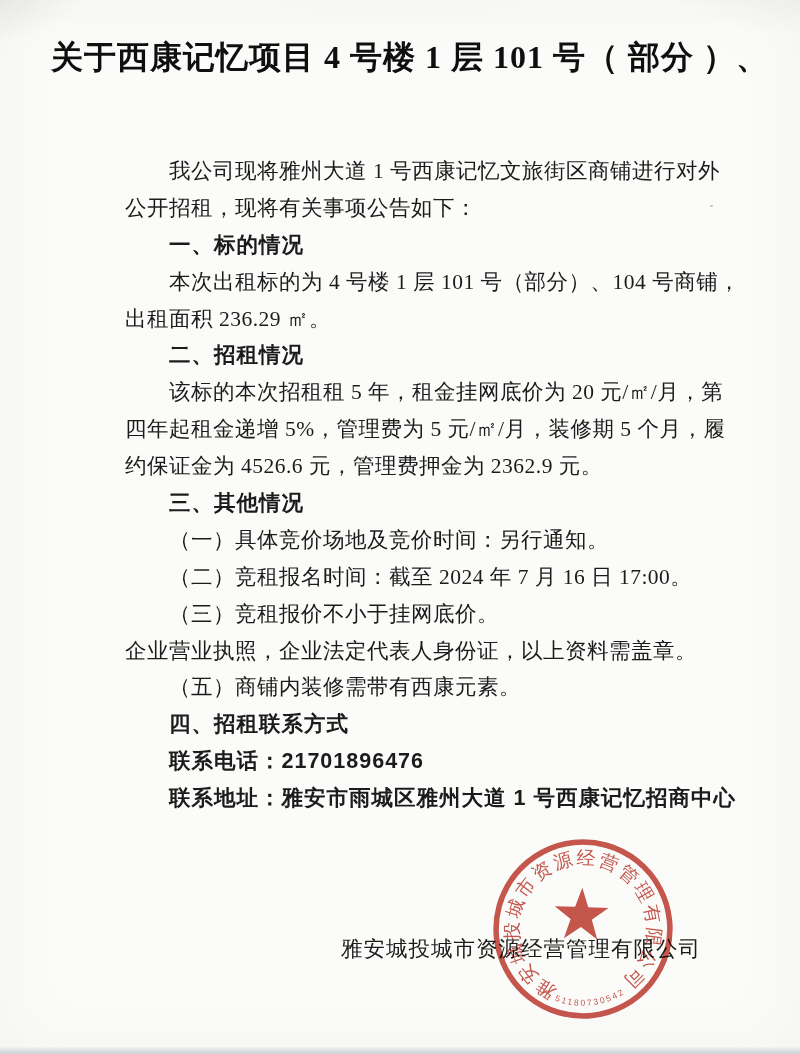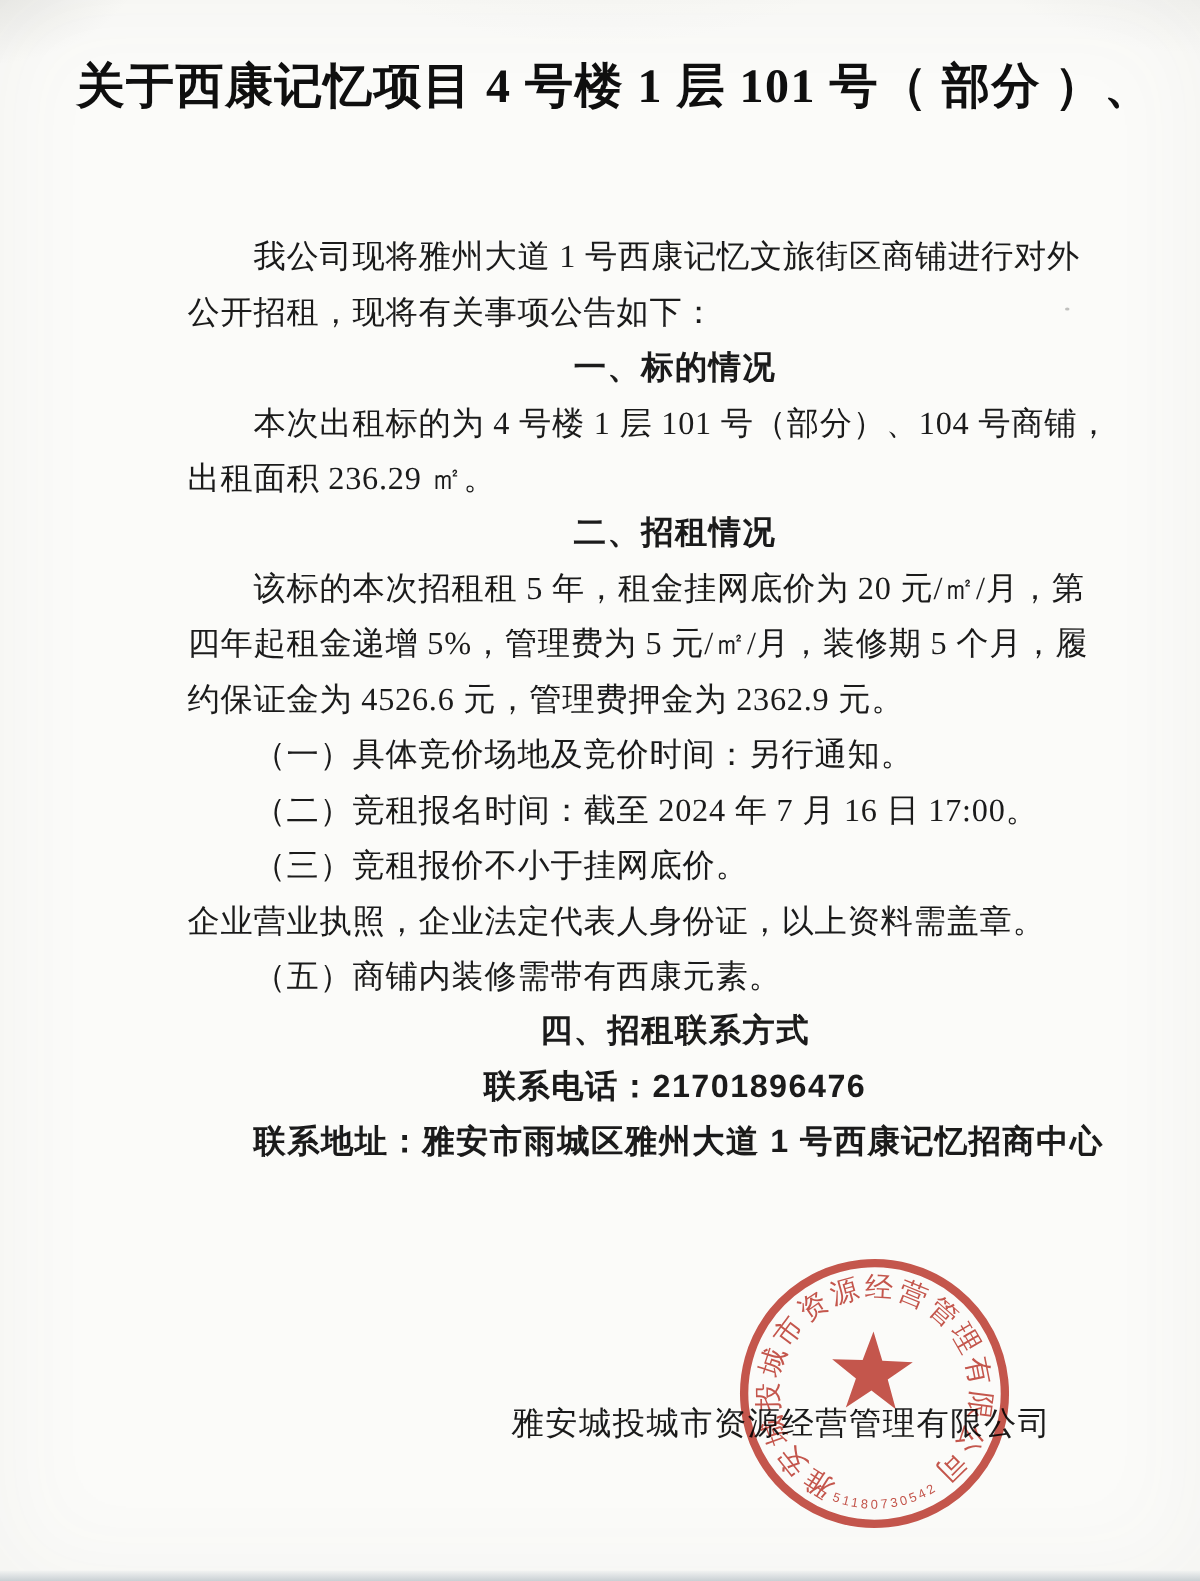--- a/index.html
+++ b/index.html
@@ -53,21 +53,20 @@
     font-size: 21.5px;
     line-height: 36.9px;
     white-space: nowrap;
     letter-spacing: 0.5px;
   }
   .line.ind { text-indent: 44px; }
   .line.hb {
     font-family: "Liberation Sans", "DejaVu Sans", sans-serif;
     font-weight: 700;
     letter-spacing: 1px;
-    text-align: center;
   }
   .footer-company {
     position: absolute;
     top: 934px;
     right: 99px;
     font-size: 21.5px;
     letter-spacing: 1px;
     white-space: nowrap;
   }
   .footer-date {
@@ -111,20 +110,21 @@
   <div class="body-block">
     <div class="line ind">我公司现将雅州大道 1 号西康记忆文旅街区商铺进行对外</div>
     <div class="line">公开招租，现将有关事项公告如下：</div>
     <div class="line ind hb">一、标的情况</div>
     <div class="line ind">本次出租标的为 4 号楼 1 层 101 号（部分）、104 号商铺，</div>
     <div class="line">出租面积 236.29 ㎡。</div>
     <div class="line ind hb">二、招租情况</div>
     <div class="line ind">该标的本次招租租 5 年，租金挂网底价为 20 元/㎡/月，第</div>
     <div class="line">四年起租金递增 5%，管理费为 5 元/㎡/月，装修期 5 个月，履</div>
     <div class="line">约保证金为 4526.6 元，管理费押金为 2362.9 元。</div>
+    <div class="line ind hb">三、其他情况</div>
     <div class="line ind">（一）具体竞价场地及竞价时间：另行通知。</div>
     <div class="line ind">（二）竞租报名时间：截至 2024 年 7 月 16 日 17:00。</div>
     <div class="line ind">（三）竞租报价不小于挂网底价。</div>
     <div class="line">企业营业执照，企业法定代表人身份证，以上资料需盖章。</div>
     <div class="line ind">（五）商铺内装修需带有西康元素。</div>
     <div class="line ind hb">四、招租联系方式</div>
     <div class="line ind hb">联系电话：21701896476</div>
     <div class="line ind hb">联系地址：雅安市雨城区雅州大道 1 号西康记忆招商中心</div>
   </div>
 

